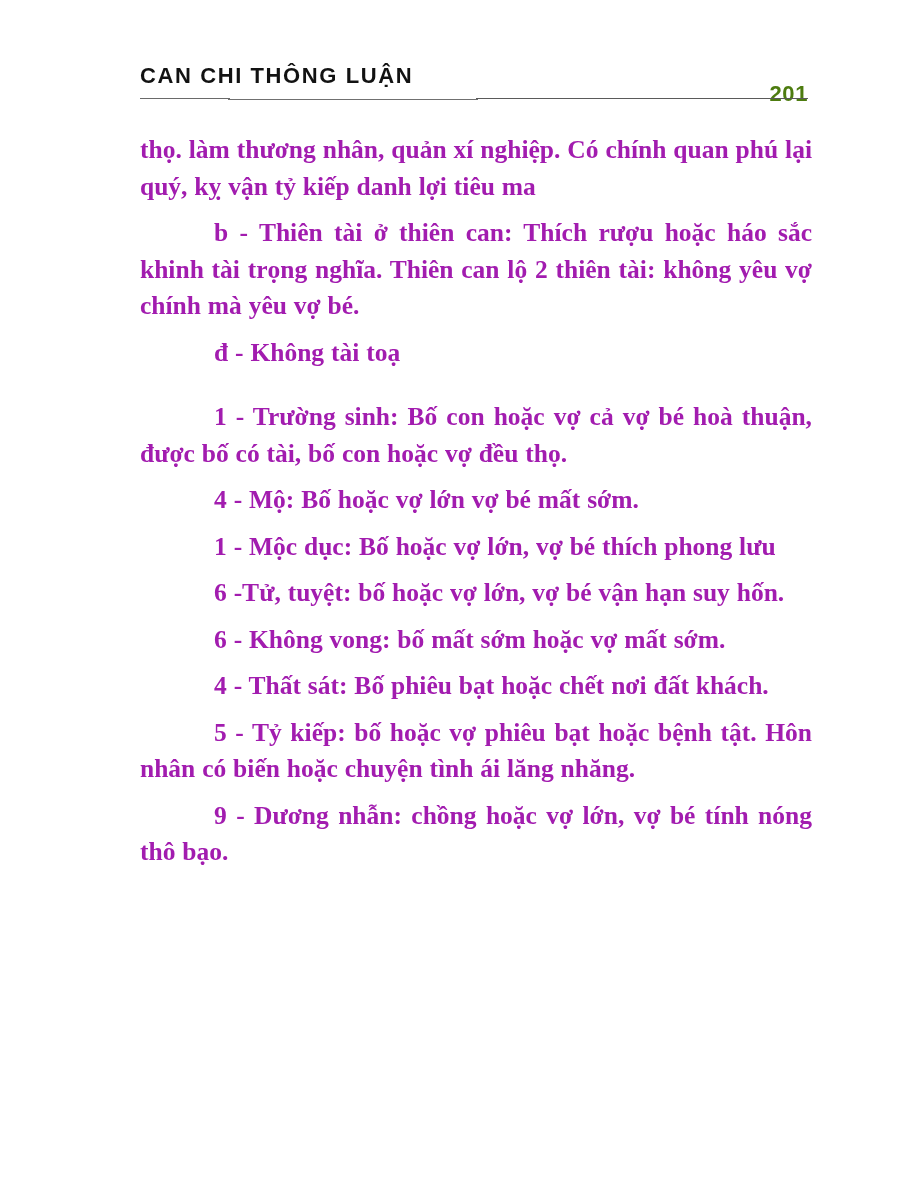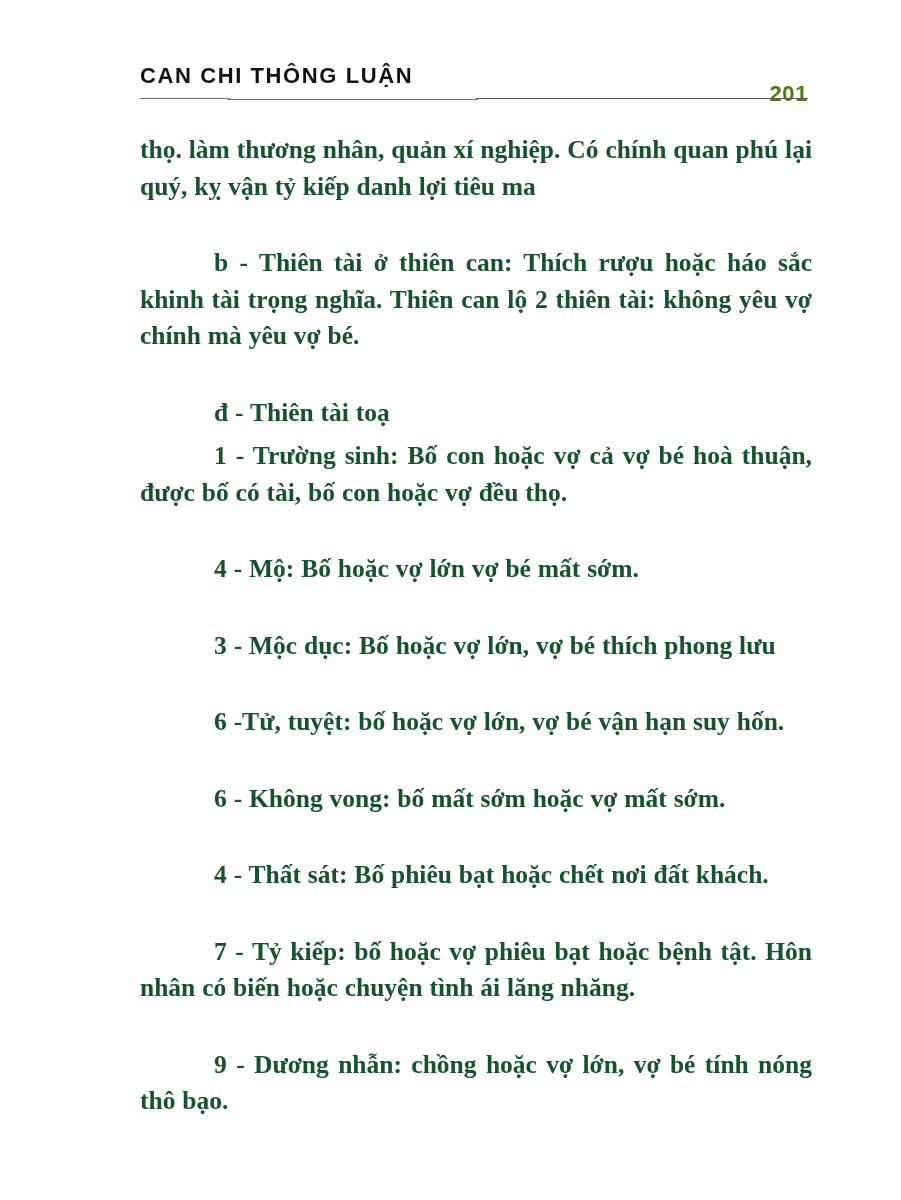--- a/index.html
+++ b/index.html
@@ -81,35 +81,35 @@
     width: 672px;
   }
 
   .para {
     margin: 0;
     font-size: 25.5px;
     line-height: 36.5px;
     text-align: justify;
     text-justify: inter-word;
     font-weight: 600;
-    color: #14532d;
+    color: #a21caf;
     word-spacing: 0.5px;
   }
 
   
   .para.flush {
     text-indent: 0;
   }
 
   
   .para.indent {
     text-indent: 74px;
   }
-  .gap-md { margin-top: 40px; }
-  .gap-lg { margin-top: 7px; }
+  .gap-md { margin-top: 10px; }
+  .gap-lg { margin-top: 28px; }
 
   .para.last-line-left {
     text-align-last: left;
   }
 </style>
 </head>
 <body>
 
 <div class="page">
 
@@ -125,34 +125,34 @@
   </div>
 
   <div class="body-text">
 
     <p class="para flush">thọ. làm thương nhân, quản xí nghiệp. Có chính quan phú lại quý, kỵ vận tỷ kiếp danh lợi tiêu ma</p>
 
     <p class="para indent gap-md last-line-left">b - Thiên tài ở thiên can: Thích rượu hoặc háo sắc khinh tài trọng nghĩa. Thiên can lộ 2 thiên tài: không yêu vợ chính mà yêu vợ bé.</p>
 
 
 
-    <p class="para indent gap-md last-line-left">đ - Thiên tài toạ</p>
+    <p class="para indent gap-md last-line-left">đ - Không tài toạ</p>
 
     <p class="para indent gap-lg last-line-left">1 - Trường sinh: Bố con hoặc vợ cả vợ bé hoà thuận, được bố có tài, bố con hoặc vợ đều thọ.</p>
 
     <p class="para indent gap-md last-line-left">4 - Mộ: Bố hoặc vợ lớn vợ bé mất sớm.</p>
 
-    <p class="para indent gap-md last-line-left">3 - Mộc dục: Bố hoặc vợ lớn, vợ bé thích phong lưu</p>
+    <p class="para indent gap-md last-line-left">1 - Mộc dục: Bố hoặc vợ lớn, vợ bé thích phong lưu</p>
 
     <p class="para indent gap-md last-line-left">6 -Tử, tuyệt: bố hoặc vợ lớn, vợ bé vận hạn suy hốn.</p>
 
 
     <p class="para indent gap-md last-line-left">6 - Không vong: bố mất sớm hoặc vợ mất sớm.</p>
 
     <p class="para indent gap-md last-line-left">4 - Thất sát: Bố phiêu bạt hoặc chết nơi đất khách.</p>
 
-    <p class="para indent gap-md last-line-left">7 - Tỷ kiếp: bố hoặc vợ phiêu bạt hoặc bệnh tật. Hôn nhân có biến hoặc chuyện tình ái  lăng nhăng.</p>
+    <p class="para indent gap-md last-line-left">5 - Tỷ kiếp: bố hoặc vợ phiêu bạt hoặc bệnh tật. Hôn nhân có biến hoặc chuyện tình ái  lăng nhăng.</p>
 
     <p class="para indent gap-md last-line-left">9 - Dương nhẫn: chồng hoặc vợ lớn, vợ bé tính nóng thô bạo.</p>
 
   </div>
 
 </div>
 
 </body></html>

